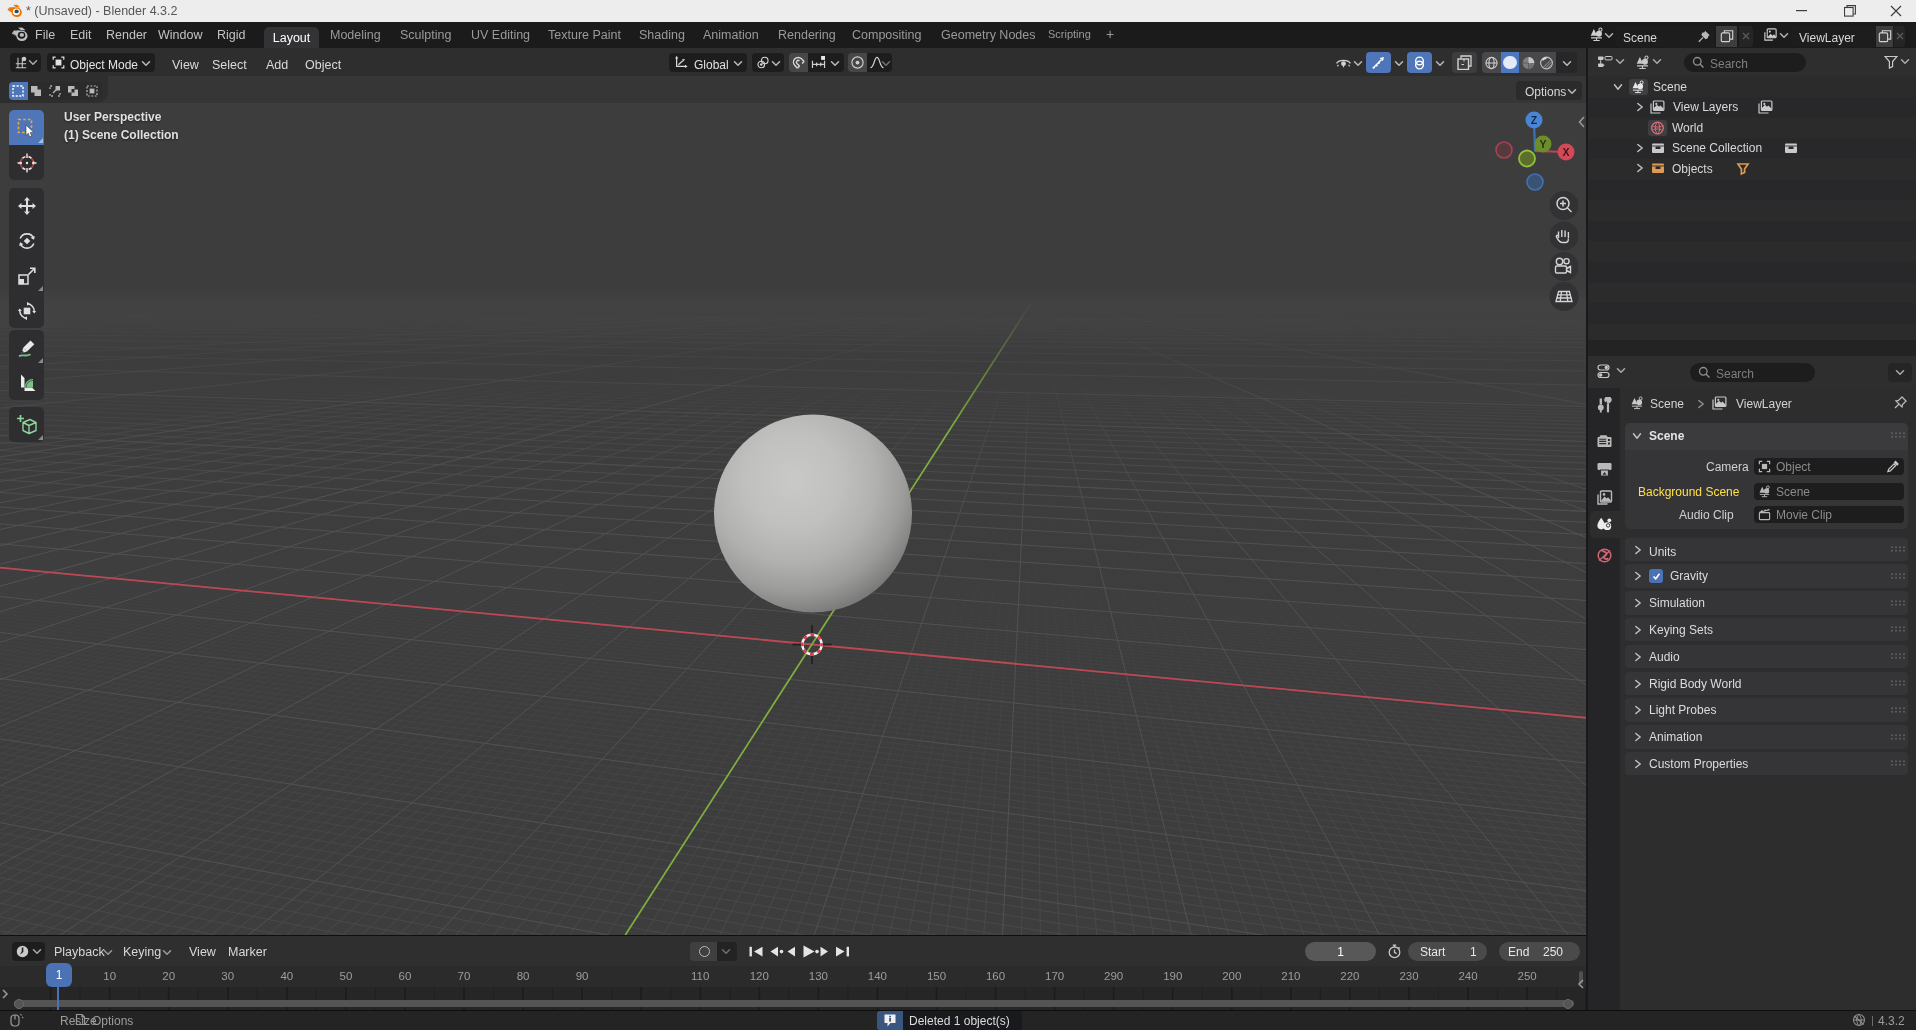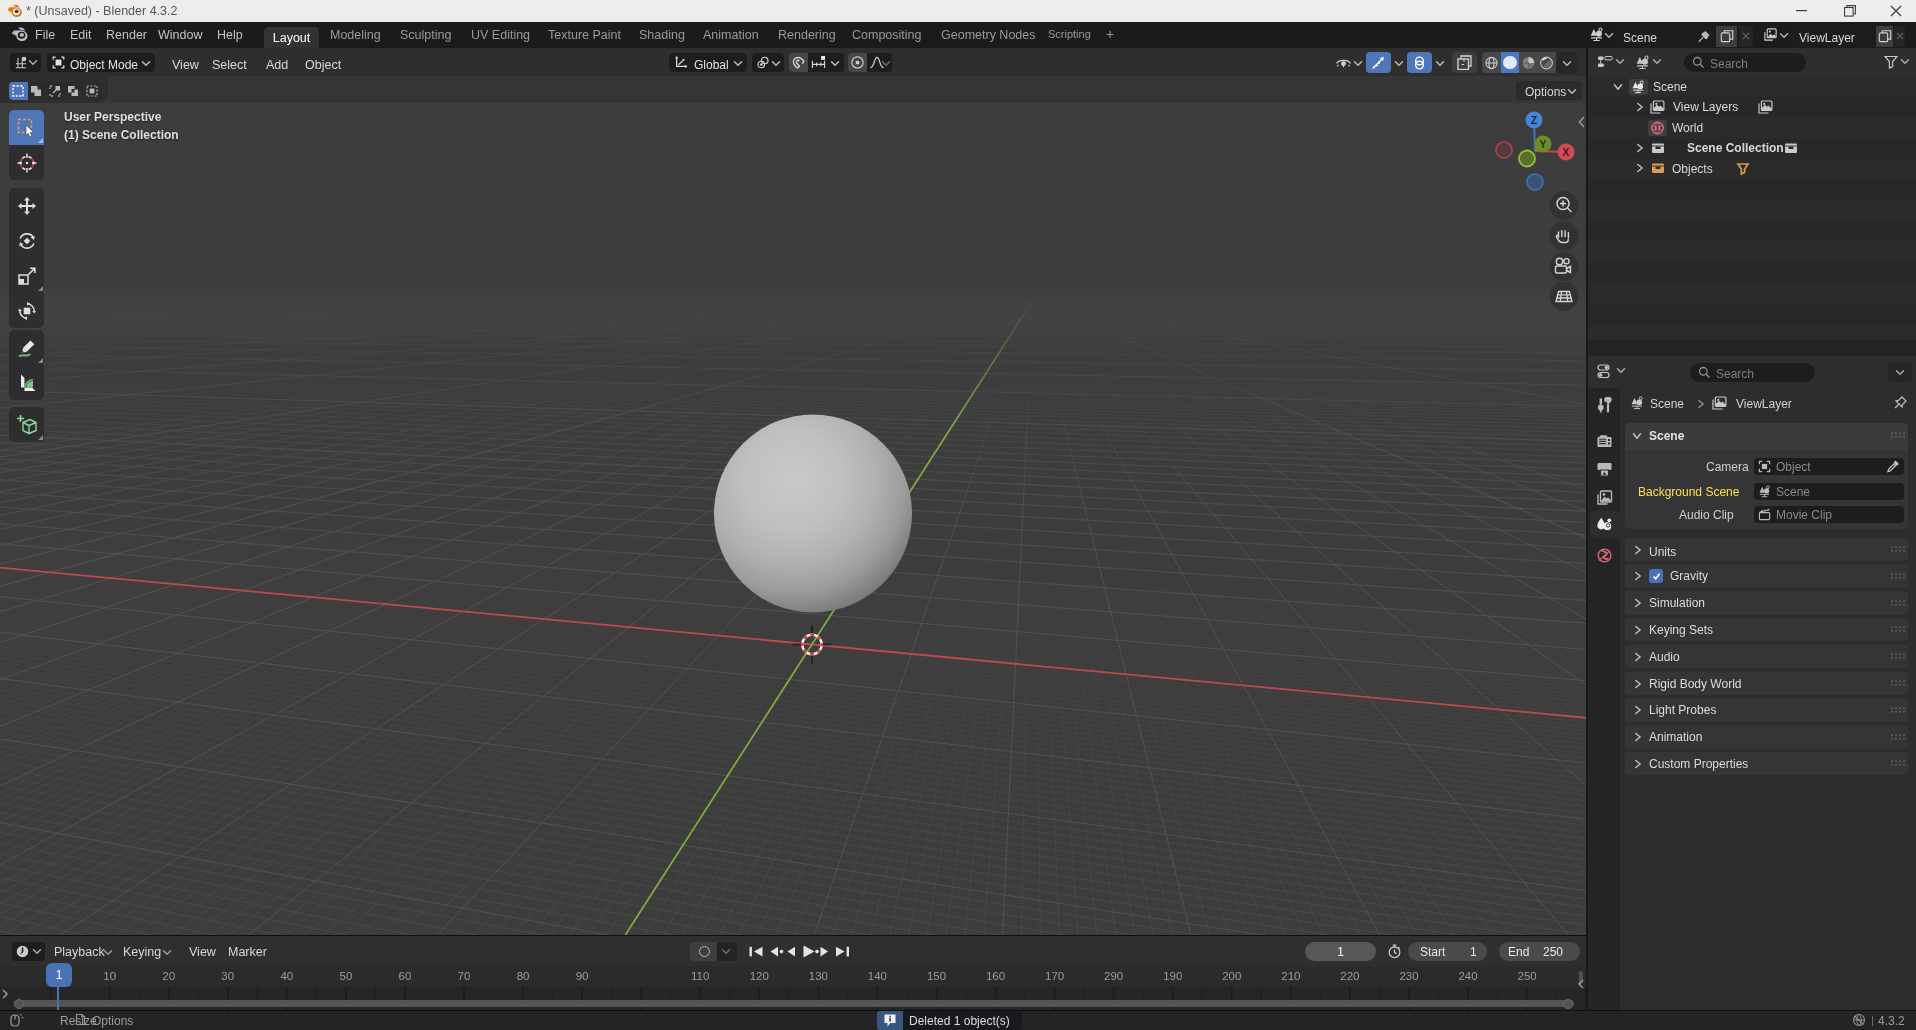--- a/index.html
+++ b/index.html
@@ -30,21 +30,21 @@
 <path d="M9.8 1.2 L14.5 4.9 L20.9 4.9 L15.9 0.9 Z" fill="#bfbfbf"></path>
 <path d="M0.7 9.5 L7.9 15.1 L2.1 9.9 L8.9 5.3 L3.9 5.1 Z" fill="#bfbfbf"></path>
 <path d="M15.5 5.5 A8.2 7.6 0 1 1 7.4 13.2 L2.2 9.3 L9.3 4.6 Z" fill="#bfbfbf"></path>
 <ellipse cx="15" cy="12.2" rx="5.6" ry="5.1" fill="#1b1b1b"></ellipse>
 <ellipse cx="15.4" cy="11.6" rx="3.2" ry="2.8" fill="#bfbfbf"></ellipse>
 </svg>
 <div style="position:absolute;left:35px;top:28px;font-size:12.5px;color:#c3c3c3;font-weight:400;letter-spacing:0;white-space:nowrap;">File</div>
 <div style="position:absolute;left:70px;top:28px;font-size:12.5px;color:#c3c3c3;font-weight:400;letter-spacing:0;white-space:nowrap;">Edit</div>
 <div style="position:absolute;left:106px;top:28px;font-size:12.5px;color:#c3c3c3;font-weight:400;letter-spacing:0;white-space:nowrap;">Render</div>
 <div style="position:absolute;left:158px;top:28px;font-size:12.5px;color:#c3c3c3;font-weight:400;letter-spacing:0;white-space:nowrap;">Window</div>
-<div style="position:absolute;left:217px;top:28px;font-size:12.5px;color:#c3c3c3;font-weight:400;letter-spacing:0;white-space:nowrap;">Help</div>
+<div style="position:absolute;left:217px;top:28px;font-size:12.5px;color:#c3c3c3;font-weight:400;letter-spacing:0;white-space:nowrap;">Rigid</div>
 <div style="position:absolute;left:264px;top:27px;width:55px;height:21px;background:#333336;border-radius:5px 5px 0 0;"></div>
 <div style="position:absolute;left:264px;top:27px;width:55px;height:21px;display:flex;align-items:center;justify-content:center;font-size:12.5px;color:#ffffff;font-weight:400;white-space:nowrap;">Layout</div>
 <div style="position:absolute;left:330px;top:28px;font-size:12.5px;color:#9a9a9a;font-weight:400;letter-spacing:0;white-space:nowrap;">Modeling</div>
 <div style="position:absolute;left:400px;top:28px;font-size:12.5px;color:#9a9a9a;font-weight:400;letter-spacing:0;white-space:nowrap;">Sculpting</div>
 <div style="position:absolute;left:471px;top:28px;font-size:12.5px;color:#9a9a9a;font-weight:400;letter-spacing:0;white-space:nowrap;">UV Editing</div>
 <div style="position:absolute;left:548px;top:28px;font-size:12.5px;color:#9a9a9a;font-weight:400;letter-spacing:0;white-space:nowrap;">Texture Paint</div>
 <div style="position:absolute;left:639px;top:28px;font-size:12.5px;color:#9a9a9a;font-weight:400;letter-spacing:0;white-space:nowrap;">Shading</div>
 <div style="position:absolute;left:703px;top:28px;font-size:12.5px;color:#9a9a9a;font-weight:400;letter-spacing:0;white-space:nowrap;">Animation</div>
 <div style="position:absolute;left:778px;top:28px;font-size:12.5px;color:#9a9a9a;font-weight:400;letter-spacing:0;white-space:nowrap;">Rendering</div>
 <div style="position:absolute;left:852px;top:28px;font-size:12.5px;color:#9a9a9a;font-weight:400;letter-spacing:0;white-space:nowrap;">Compositing</div>
@@ -1069,21 +1069,21 @@
   </svg>
 <div style="position:absolute;left:1672px;top:121px;font-size:12px;color:#d9d9d9;font-weight:400;letter-spacing:0;white-space:nowrap;">World</div>
 <svg class="ab" style="left:1636px;top:143px" width="8" height="10" viewBox="0 0 8 10">
     <path d="M1.8 1.5 L6.2 5 L1.8 8.5" fill="none" stroke="#c0c0c0" stroke-width="1.5" stroke-linecap="round" stroke-linejoin="round"></path>
   </svg>
 <svg class="ab" style="left:1651px;top:141px" width="14" height="14" viewBox="0 0 14 14">
     <rect x="1" y="2.5" width="12" height="9.5" rx="1" fill="#c9c9c9"></rect>
     <rect x="4.5" y="5.5" width="5" height="2.6" rx="0.6" fill="#2b2b2c"></rect>
     <line x1="1" y1="5" x2="13" y2="5" stroke="#2b2b2c" stroke-width="0.9"></line>
   </svg>
-<div style="position:absolute;left:1672px;top:141px;font-size:12px;color:#d9d9d9;font-weight:700;letter-spacing:0;white-space:nowrap;margin-left:15px;">Scene Collection</div>
+<div style="position:absolute;left:1672px;top:141px;font-size:12px;color:#d9d9d9;font-weight:400;letter-spacing:0;white-space:nowrap;">Scene Collection</div>
 <svg class="ab" style="left:1784px;top:141px" width="14" height="14" viewBox="0 0 14 14">
     <rect x="1" y="2.5" width="12" height="9.5" rx="1" fill="#c9c9c9"></rect>
     <rect x="4.5" y="5.5" width="5" height="2.6" rx="0.6" fill="#2b2b2c"></rect>
     <line x1="1" y1="5" x2="13" y2="5" stroke="#2b2b2c" stroke-width="0.9"></line>
   </svg>
 <svg class="ab" style="left:1636px;top:163px" width="8" height="10" viewBox="0 0 8 10">
     <path d="M1.8 1.5 L6.2 5 L1.8 8.5" fill="none" stroke="#c0c0c0" stroke-width="1.5" stroke-linecap="round" stroke-linejoin="round"></path>
   </svg>
 <svg class="ab" style="left:1651px;top:161px" width="14" height="14" viewBox="0 0 14 14">
     <rect x="1" y="2.5" width="12" height="9.5" rx="1" fill="#de9b53"></rect>

